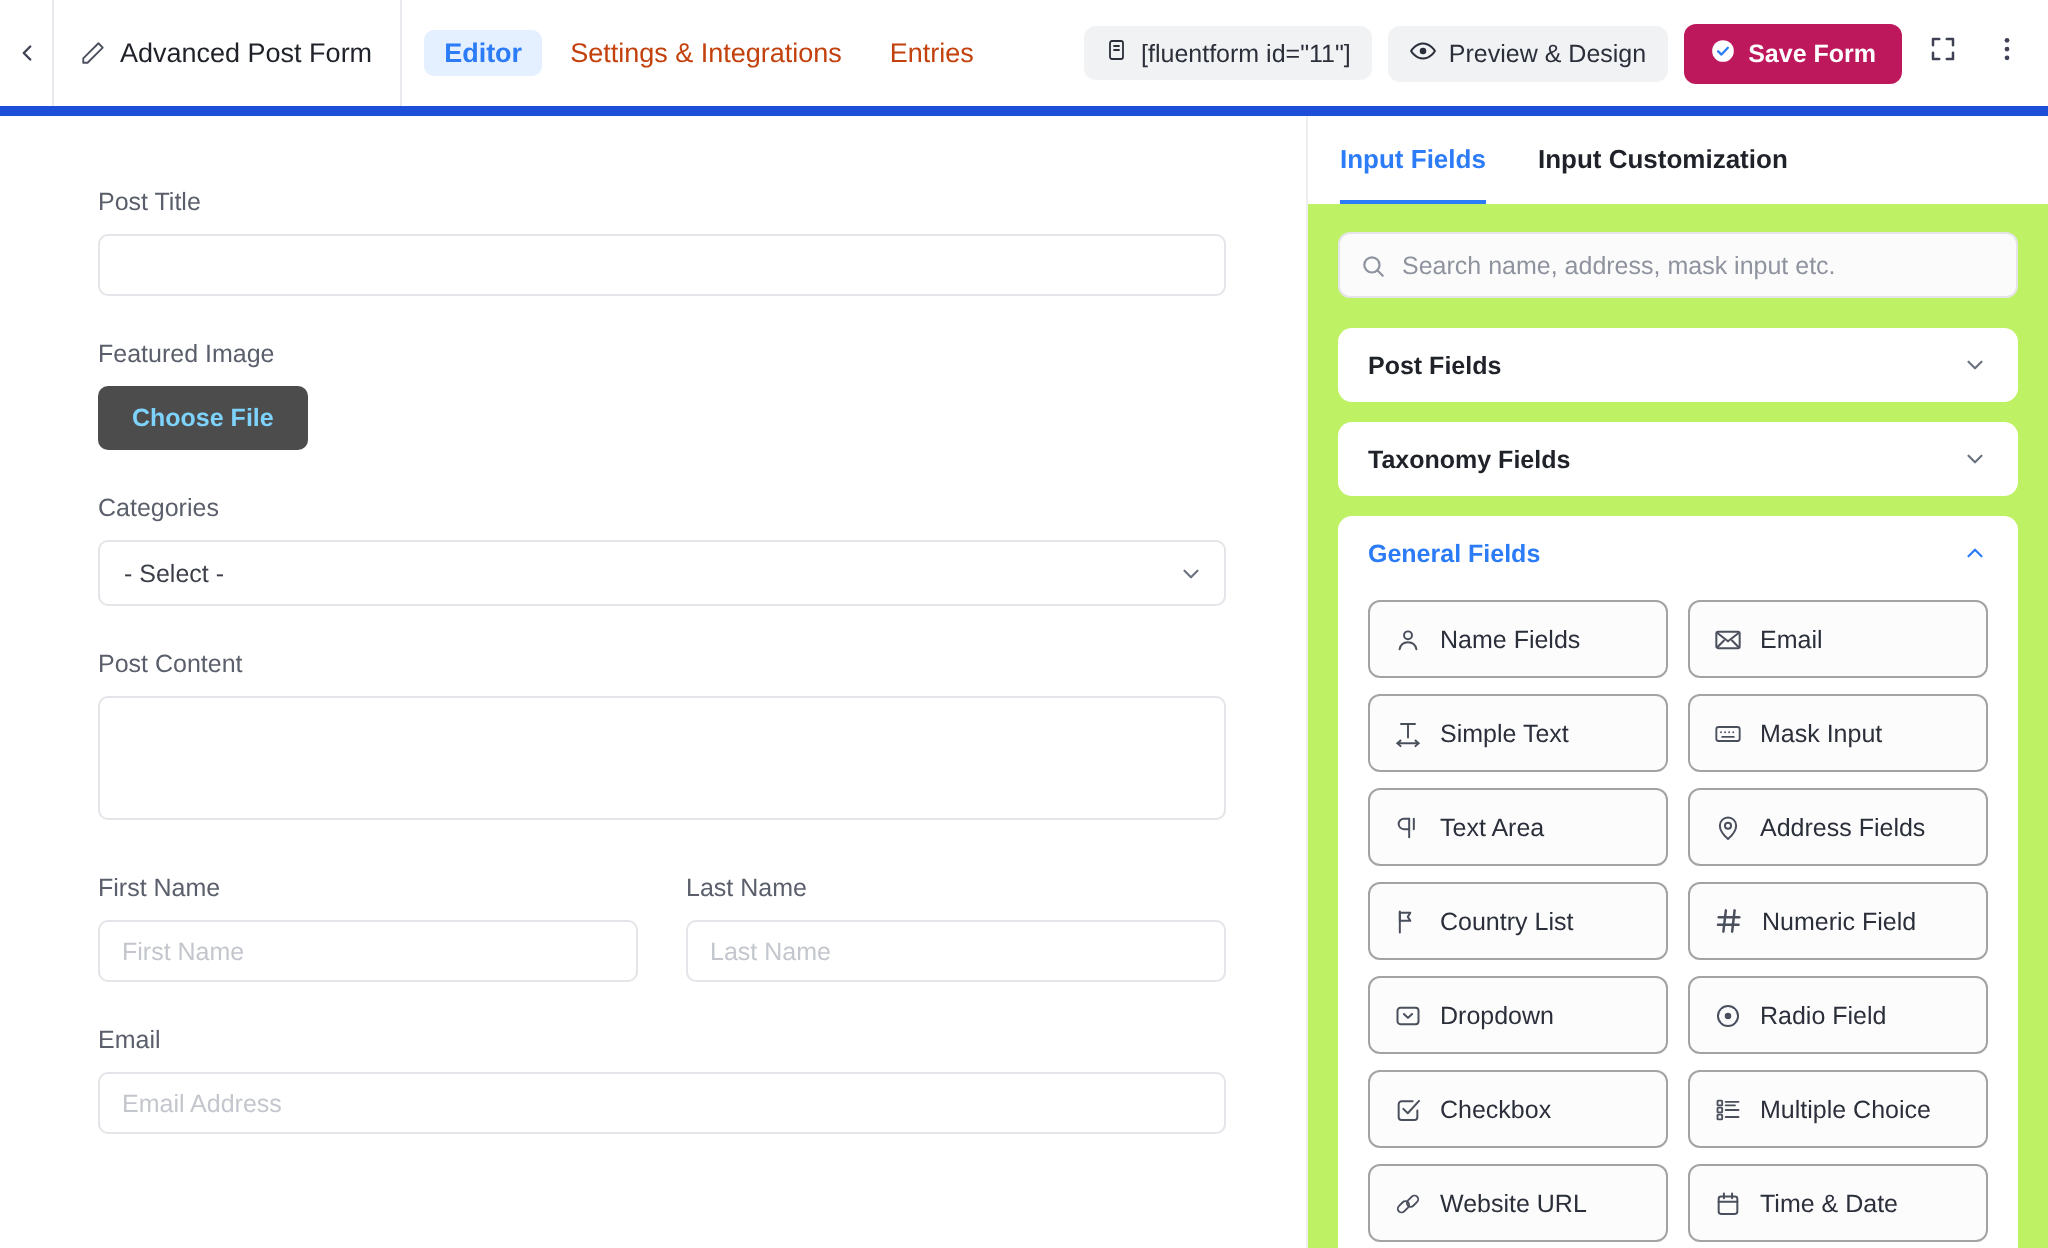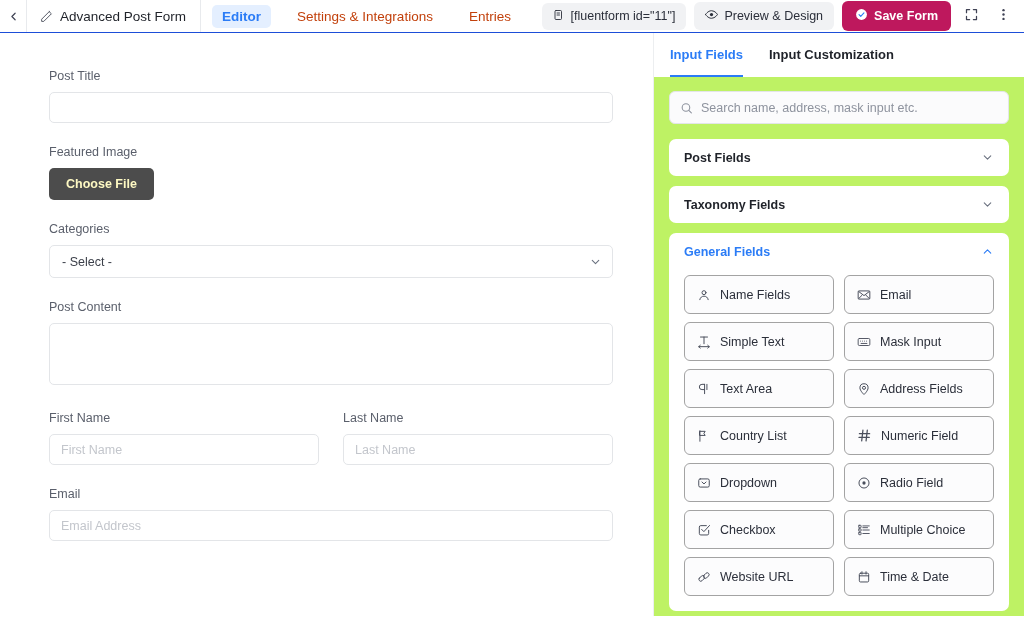--- a/index.html
+++ b/index.html
@@ -5,25 +5,25 @@
   * { box-sizing: border-box; margin: 0; padding: 0; }
   html, body {
     width: 1024px; height: 624px;
     font-family: "Liberation Sans", sans-serif;
     background: #ffffff;
     overflow: hidden;
   }
 
   
   .topbar {
-    height: 33px;
+    height: 58px;
     display: flex;
     align-items: stretch;
     background: #ffffff;
-    border-bottom: 1px solid #1d4ed8;
+    border-bottom: 5px solid #1d4ed8;
     position: relative;
   }
   .back-btn {
     width: 27px;
     display: flex; align-items: center; justify-content: center;
     border-right: 1px solid #e8eaed;
     color: #3f4254;
     cursor: pointer;
   }
   .back-btn svg { display: block; }
@@ -32,21 +32,21 @@
     display: flex; align-items: center; gap: 7px;
     padding: 0 14px 0 13px;
     border-right: 1px solid #e8eaed;
     font-size: 13.5px;
     color: #1f2229;
     white-space: nowrap;
   }
   .pencil-icon { color: #4a4f5c; display: flex; }
 
   .nav-tabs {
-    display: flex; align-items: center; gap: 16px;
+    display: flex; align-items: center; gap: 4px;
     padding-left: 11px;
   }
   .nav-tab {
     font-size: 13.5px;
     color: #c2410c;
     padding: 4px 10px;
     border-radius: 5px;
     cursor: pointer;
     white-space: nowrap;
   }
@@ -120,21 +120,21 @@
     font-size: 12.5px;
     color: #1f2229;
     padding: 0 11px;
     font-family: "Liberation Sans", sans-serif;
     outline: none;
   }
   .inp::placeholder { color: #c3c6cc; }
   .choose-file {
     display: inline-block;
     background: #4c4c4c;
-    color: #fef9c3;
+    color: #7dd3fc;
     font-size: 12.5px;
     font-weight: 600;
     padding: 9px 17px;
     border-radius: 5px;
     cursor: pointer;
     border: none;
     font-family: "Liberation Sans", sans-serif;
   }
   .select-wrap { position: relative; }
   .select-box {

